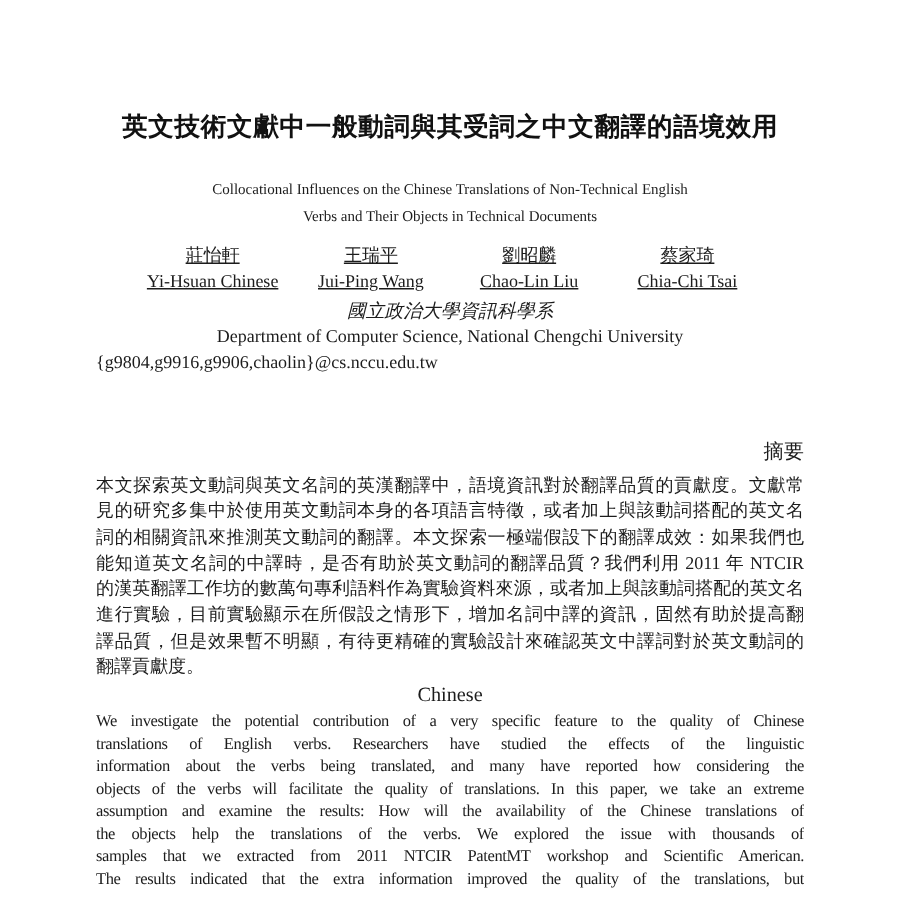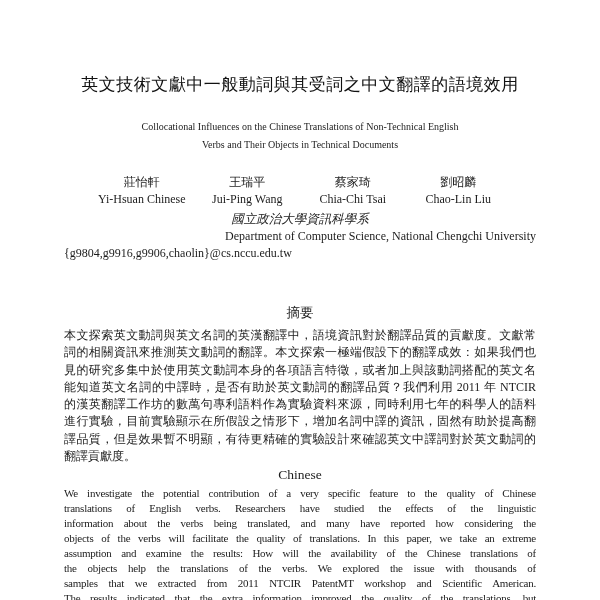--- a/index.html
+++ b/index.html
@@ -18,66 +18,67 @@
   }
   .content {
     width: 472px;
     margin: 0 auto;
     padding-top: 74px;
   }
   .title-zh {
     margin: 0;
     font-size: 17px;
     line-height: 22px;
-    font-weight: normal;
+    font-weight: bold;
     text-align: center;
     letter-spacing: 0.5px;
     color: #111;
   }
   .title-en {
     margin-top: 22px;
     font-size: 10px;
     line-height: 18px;
     text-align: center;
   }
   .authors {
     display: flex;
     justify-content: flex-start;
-    margin-top: 20px;
+    margin-top: 8px;
     padding: 0 25px;
+    text-decoration: underline;
   }
   .author { text-align: center; flex: 1; }
   .author .zh {
     font-size: 12px;
     line-height: 16px;
   }
   .author .en {
     font-size: 12px;
     line-height: 18px;
   }
   .affil-zh {
     margin-top: 2px;
     text-align: center;
     font-size: 12.5px;
     line-height: 18px;
     font-style: italic;
   }
   .affil-en {
-    text-align: right;
+    text-align: center;
     font-size: 12px;
     line-height: 17px;
   }
   .email {
     text-align: left;
     font-size: 12px;
     line-height: 16px;
   }
   .h-zh {
     margin-top: 44px;
-    text-align: center;
+    text-align: right;
     font-size: 13.5px;
     line-height: 16px;
   }
   .zh-abs {
     margin-top: 6px;
   }
   .zh-abs .line {
     font-size: 12px;
     line-height: 17.3px;
     text-align: justify;
@@ -121,40 +122,40 @@
     <div class="authors">
       <div class="author">
         <div class="zh">莊怡軒</div>
         <div class="en">Yi-Hsuan Chinese</div>
       </div>
       <div class="author">
         <div class="zh">王瑞平</div>
         <div class="en">Jui-Ping Wang</div>
       </div>
       <div class="author">
+        <div class="zh">劉昭麟</div>
+        <div class="en">Chao-Lin Liu</div>
+      </div>
+      <div class="author">
         <div class="zh">蔡家琦</div>
         <div class="en">Chia-Chi Tsai</div>
-      </div>
-      <div class="author">
-        <div class="zh">劉昭麟</div>
-        <div class="en">Chao-Lin Liu</div>
       </div>
     </div>
 
     <div class="affil-zh">國立政治大學資訊科學系</div>
     <div class="affil-en">Department of Computer Science, National Chengchi University</div>
     <div class="email">{g9804,g9916,g9906,chaolin}@cs.nccu.edu.tw</div>
 
     <div class="h-zh">摘要</div>
     <div class="zh-abs">
       <div class="line">本文探索英文動詞與英文名詞的英漢翻譯中，語境資訊對於翻譯品質的貢獻度。文獻常</div>
+      <div class="line">見的研究多集中於使用英文動詞本身的各項語言特徵，或者加上與該動詞搭配的英文名</div>
       <div class="line">詞的相關資訊來推測英文動詞的翻譯。本文探索一極端假設下的翻譯成效：如果我們也</div>
-      <div class="line">見的研究多集中於使用英文動詞本身的各項語言特徵，或者加上與該動詞搭配的英文名</div>
       <div class="line">能知道英文名詞的中譯時，是否有助於英文動詞的翻譯品質？我們利用 2011 年 NTCIR</div>
-      <div class="line">的漢英翻譯工作坊的數萬句專利語料作為實驗資料來源，同時利用七年的科學人的語料</div>
+      <div class="line">的漢英翻譯工作坊的數萬句專利語料作為實驗資料來源，或者加上與該動詞搭配的英文名</div>
       <div class="line">進行實驗，目前實驗顯示在所假設之情形下，增加名詞中譯的資訊，固然有助於提高翻</div>
       <div class="line">譯品質，但是效果暫不明顯，有待更精確的實驗設計來確認英文中譯詞對於英文動詞的</div>
       <div class="line last">翻譯貢獻度。</div>
     </div>
 
     <div class="h-en">Chinese</div>
     <div class="en-abs">
       <div class="line">We investigate the potential contribution of a very specific feature to the quality of Chinese</div>
       <div class="line">translations of English verbs. Researchers have studied the effects of the linguistic</div>
       <div class="line">information about the verbs being translated, and many have reported how considering the</div>

